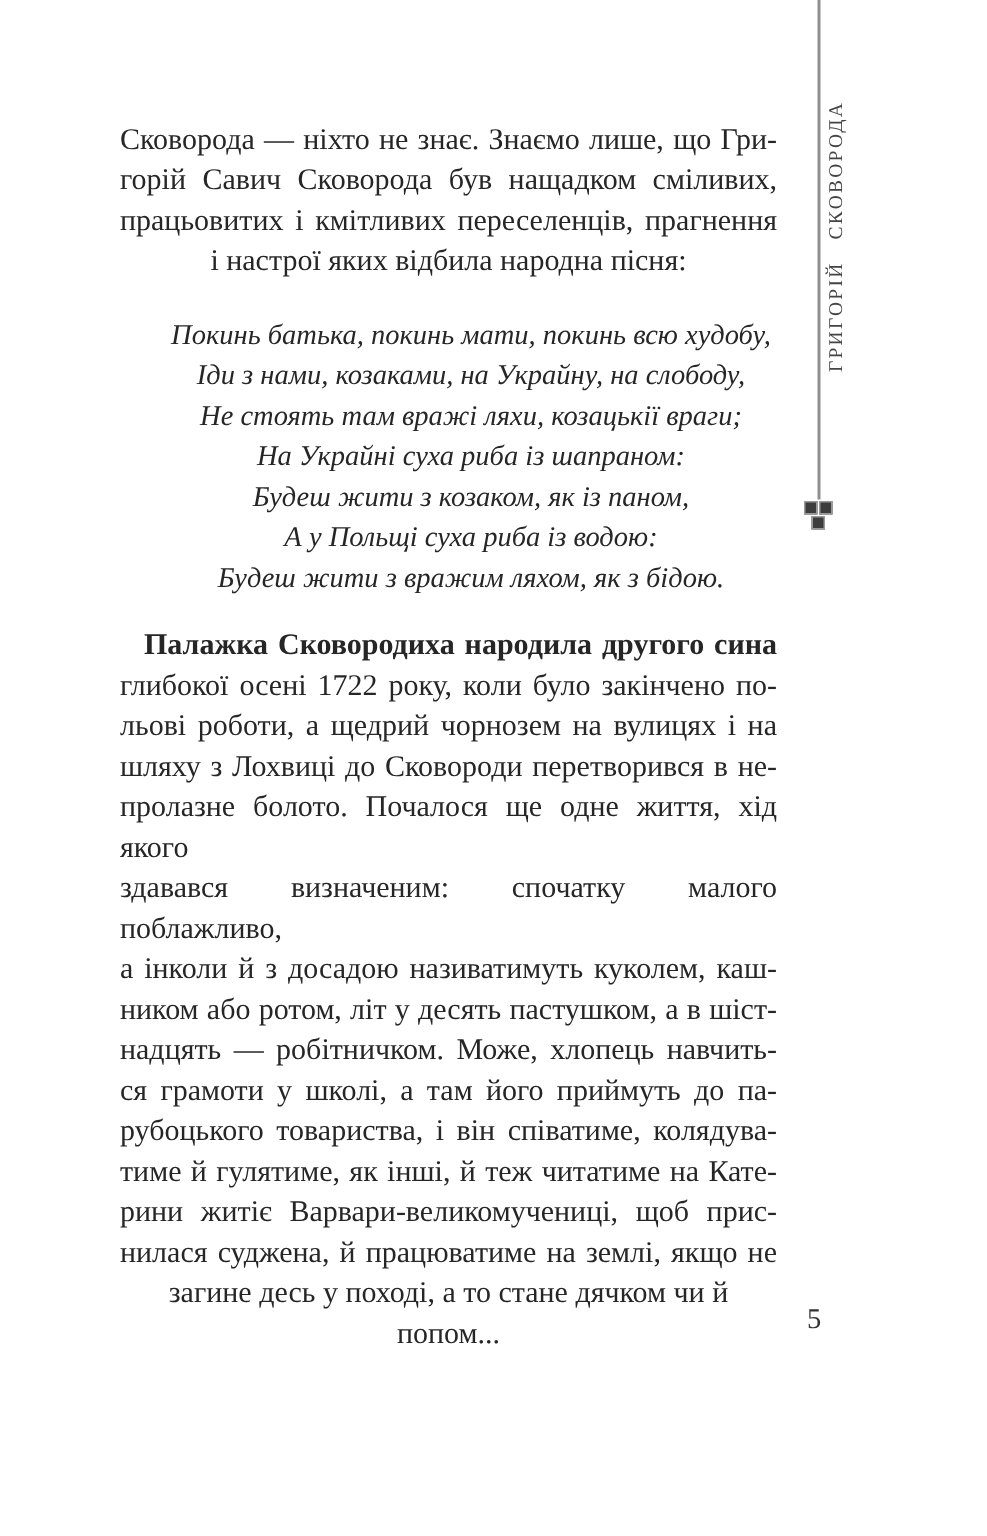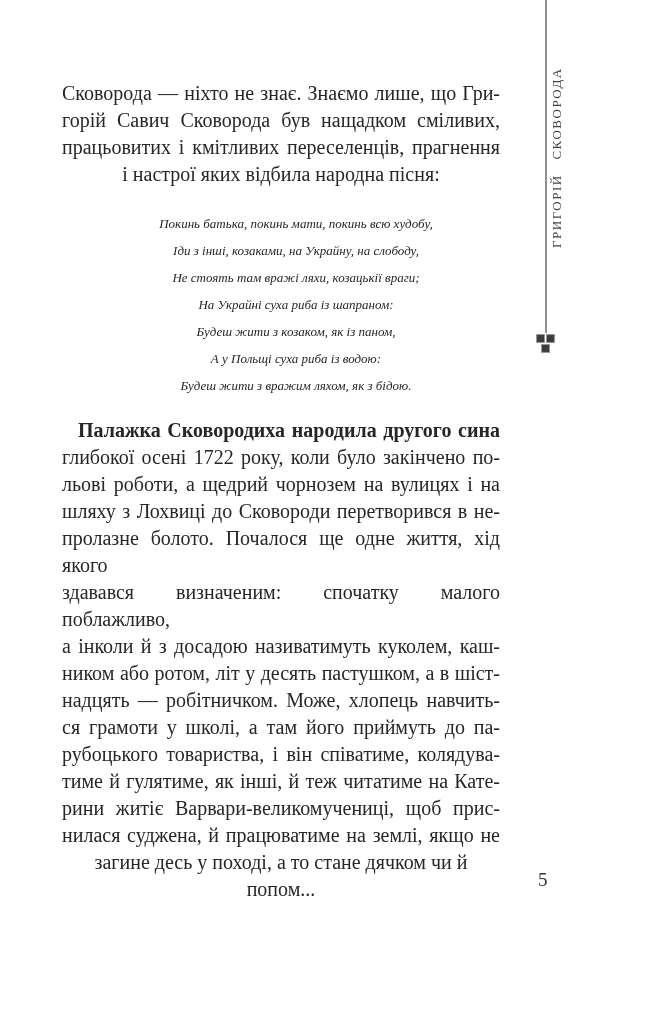--- a/index.html
+++ b/index.html
@@ -8,33 +8,33 @@
     width: 658px;
     height: 1024px;
     margin: 0 auto;
     background: #ffffff;
     overflow: hidden;
     font-family: "Liberation Serif", "DejaVu Serif", serif;
     color: #262626;
   }
   .text-col {
     position: absolute;
-    left: 62px;
+    left: 80px;
     top: 80px;
     width: 438px;
     font-size: 20px;
     line-height: 27px;
   }
   .ln { text-align: center; }
   .j  { text-align: justify; text-align-last: justify; }
   .ind { text-indent: 16px; font-weight: bold; }
   .verse {
     margin: 22px 0 18px 30px;
     font-style: italic;
-    font-size: 13px;
+    font-size: 19px;
     line-height: 27px;
   }
   .margin-rule {
     position: absolute;
     left: 545px;
     top: 0;
     width: 2px;
     height: 333px;
     background: #8f8f8f;
   }
@@ -95,21 +95,21 @@
 
     <div>
       <div class="ln j">Сковорода — ніхто не знає. Знаємо лише, що Гри-</div>
       <div class="ln j">горій Савич Сковорода був нащадком сміливих,</div>
       <div class="ln j">працьовитих і кмітливих переселенців, прагнення</div>
       <div class="ln">і настрої яких відбила народна пісня:</div>
     </div>
 
     <div class="verse">
       <div class="ln">Покинь батька, покинь мати, покинь всю худобу,</div>
-      <div class="ln">Іди з інші, козаками, на Украйну, на слободу,</div>
+      <div class="ln">Іди з нами, козаками, на Украйну, на слободу,</div>
       <div class="ln">Не стоять там вражі ляхи, козацькії враги;</div>
       <div class="ln">На Украйні суха риба із шапраном:</div>
       <div class="ln">Будеш жити з козаком, як із паном,</div>
       <div class="ln">А у Польщі суха риба із водою:</div>
       <div class="ln">Будеш жити з вражим ляхом, як з бідою.</div>
     </div>
 
     <div>
       <div class="ln j ind">Палажка Сковородиха народила другого сина</div>
       <div class="ln j">глибокої осені 1722 року, коли було закінчено по-</div>

